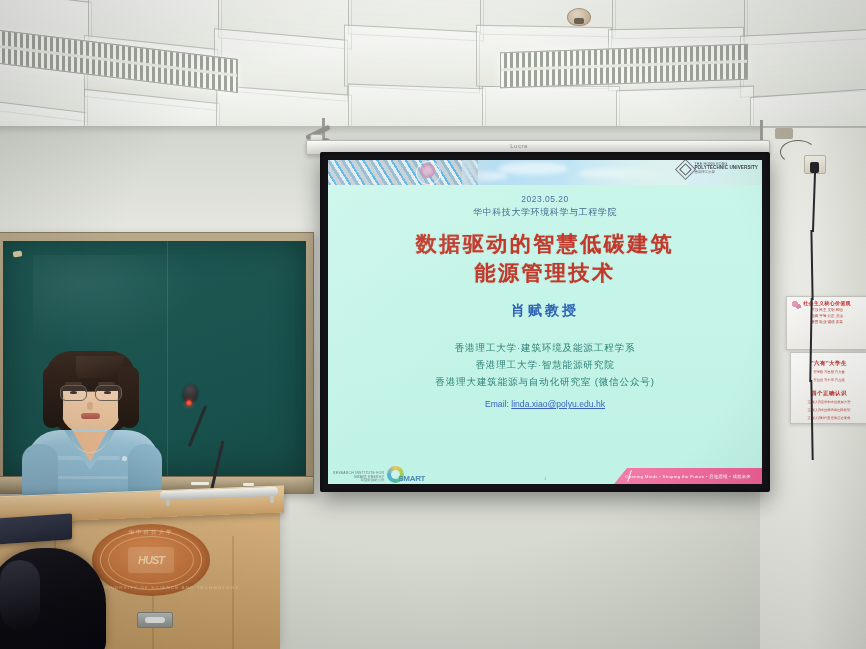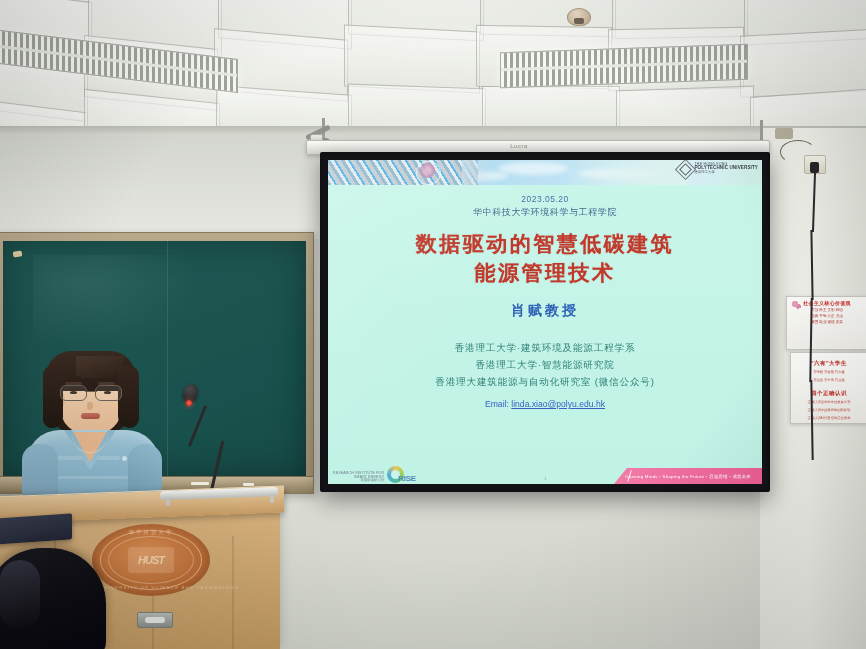--- a/index.html
+++ b/index.html
@@ -369,21 +369,21 @@
       </div>
 
       <div class="slide-foot">
         <div class="rise">
           <div class="rise-txt">
             <div class="r1">RESEARCH INSTITUTE FOR</div>
             <div class="r2">SMART ENERGY</div>
             <div class="r3">智慧能源研究院</div>
           </div>
           <div class="rise-orb"></div>
-          <div class="rise-word">RISE</div>
+          <div class="rise-word">SMART</div>
         </div>
         <div class="pagenum">1</div>
         <div class="pink-ribbon">
           <div class="ribbon-slash"></div>
           <span>Opening Minds • Shaping the Future • 启迪思维 • 成就未来</span>
         </div>
       </div>
 
       <div class="glare"></div>
     </div>

